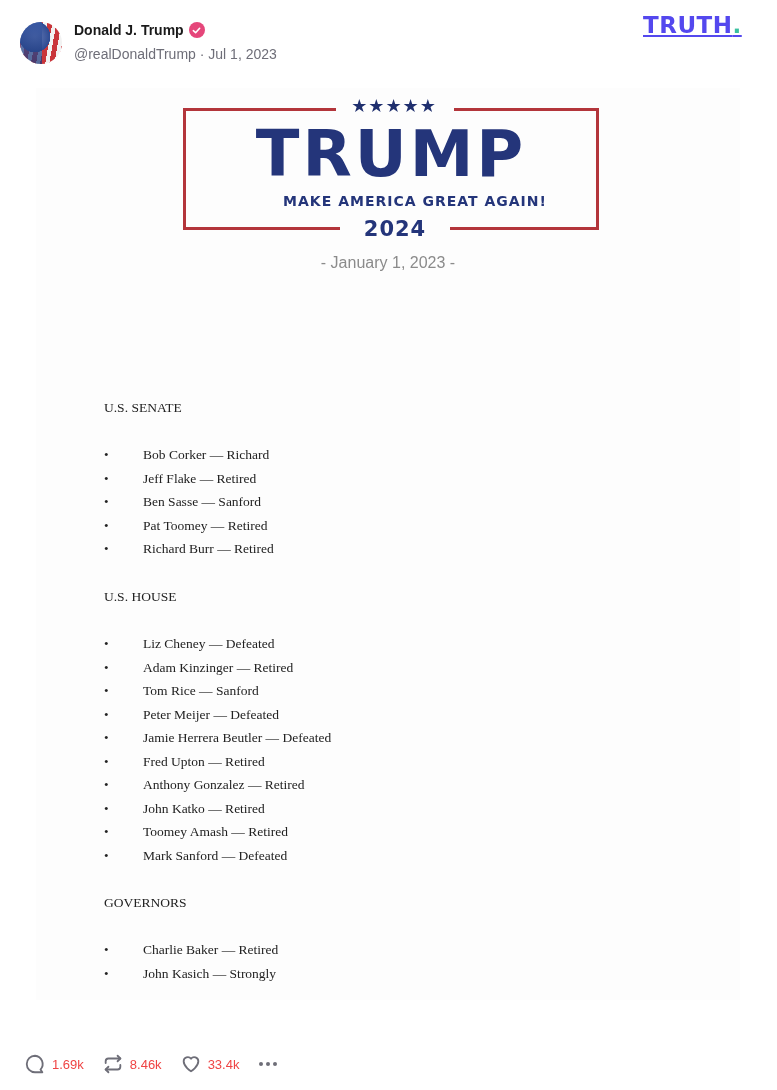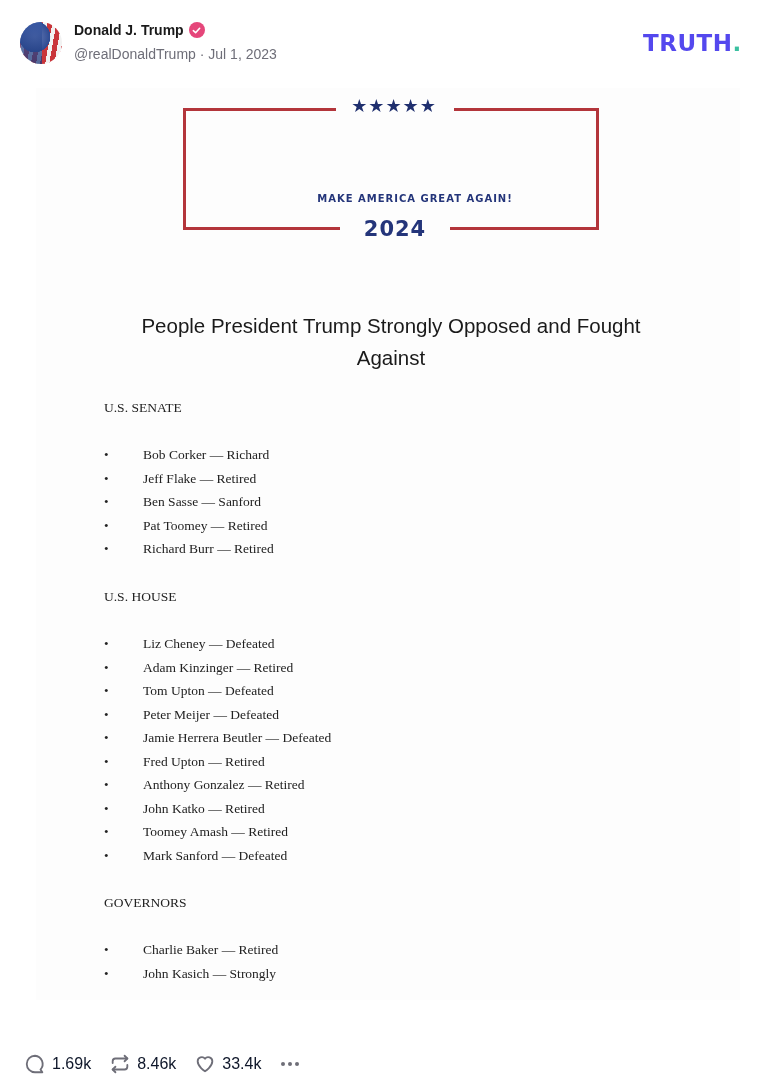--- a/index.html
+++ b/index.html
@@ -10,44 +10,44 @@
   .avatar { position: absolute; left: 20px; top: 22px; width: 42px; height: 42px; border-radius: 50%;
     background: radial-gradient(circle at 35% 35%, #6b7fb8 0%, #2d4a92 40%, transparent 41%),
                 repeating-linear-gradient(100deg, #c9353a 0 5px, #f2f2f2 5px 9px);
     overflow: hidden; }
   .avatar::after { content: ""; position: absolute; left: 0; top: 0; width: 22px; height: 42px;
     background: linear-gradient(180deg, #3a5aa6, #1f3a7a); opacity: .75; border-radius: 50% 0 0 50%; }
   .name-row { position: absolute; left: 74px; top: 22px; display: flex; align-items: flex-start; gap: 5px; }
   .name { font-weight: 700; font-size: 14px; color: #1a1a1a; }
   .verified { width: 16px; height: 16px; border-radius: 50%; background: #e5467a; display: flex; align-items: center; justify-content: center; }
   .handle-row { position: absolute; left: 74px; top: 46px; font-size: 14px; color: #6e6e78; }
-  .truth-logo { position: absolute; left: 643px; top: 30px; font-family: "DejaVu Sans", sans-serif; font-weight: 900; font-size: 23px; letter-spacing: 0.5px; color: #5448ee; }
+  .truth-logo { position: absolute; left: 643px; top: 12px; font-family: "DejaVu Sans", sans-serif; font-weight: 900; font-size: 23px; letter-spacing: 0.5px; color: #5448ee; text-decoration: underline; }
   .truth-logo .dot { color: #3ac0a0; }
 
   .post-image { position: absolute; left: 36px; top: 88px; width: 704px; height: 912px; background: #fdfdfd; }
 
   .banner { position: absolute; left: 147px; top: 20px; width: 416px; height: 122px; border: 3px solid #b3353b; }
   .banner-gap-top { position: absolute; left: 150px; top: -3px; width: 118px; height: 4px; background: #fdfdfd; }
   .banner-gap-bottom { position: absolute; left: 154px; top: 115px; width: 110px; height: 4px; background: #fdfdfd; }
   .stars { position: absolute; left: 152px; top: -16px; width: 112px; text-align: center; color: #1f2f6e; font-size: 18px; letter-spacing: 1px; }
   .banner-title { position: absolute; left: 0; top: 6px; width: 410px; text-align: center; font-family: "DejaVu Sans", sans-serif; font-weight: 900; font-size: 64px; letter-spacing: 3px; color: #24357a; }
-  .banner-slogan { position: absolute; left: 0; top: 82px; width: 410px; text-align: center; font-family: "DejaVu Sans", sans-serif; font-weight: 800; font-size: 10px; letter-spacing: 1px; color: #24357a; padding-left: 48px; }
+  .banner-slogan { position: absolute; left: 0; top: 82px; width: 410px; text-align: center; font-family: "DejaVu Sans", sans-serif; font-weight: 800; font-size: 14px; letter-spacing: 1px; color: #24357a; padding-left: 48px; }
   .banner-year { position: absolute; left: 154px; top: 106px; width: 110px; text-align: center; font-family: "DejaVu Sans", sans-serif; font-weight: 900; font-size: 21px; letter-spacing: 1px; color: #24357a; }
 
   .doc-date { position: absolute; left: 0; top: 166px; width: 704px; text-align: center; font-size: 16px; color: #8b8b8b; }
   .doc-title { position: absolute; left: 70px; top: 222px; width: 570px; text-align: center; font-size: 20.5px; line-height: 32px; color: #1a1a1a; }
 
   .section { position: absolute; left: 68px; font-family: "Liberation Serif", "DejaVu Serif", serif; font-size: 13.5px; color: #222; }
   .section-heading { position: absolute; left: 0; top: 0; white-space: nowrap; }
   .item { position: absolute; left: 0; white-space: nowrap; height: 20px; }
   .bullet { position: absolute; left: 0; top: 0; font-size: 13px; }
   .item-text { position: absolute; left: 39px; top: 0; }
 
   .actions { position: absolute; left: 24px; top: 1048px; height: 24px; display: flex; align-items: center; }
-  .action { display: flex; align-items: center; gap: 6px; margin-right: 18px; color: #0f172a; font-size: 16px; margin-top: 8px; }
+  .action { display: flex; align-items: center; gap: 6px; margin-right: 18px; color: #ef4444; font-size: 13px; margin-top: 8px; }
   .action svg { display: block; }
   .more { display: flex; gap: 3px; align-items: center; padding: 0 2px; }
   .more span { width: 4px; height: 4px; background: #6e6e78; border-radius: 50%; }
 </style>
 </head>
 <body>
 
 <div class="header">
   <div class="avatar"></div>
   <div class="name-row">
@@ -63,26 +63,27 @@
     <span>·</span>
     <span>Jul 1, 2023</span>
   </div>
   <div class="truth-logo"><span>TRUTH</span><span class="dot">.</span></div>
 </div>
 
 <div class="post-image">
   <div class="banner">
     <div class="banner-gap-top"></div>
     <div class="stars">★★★★★</div>
+    <div class="banner-title">TRUMP</div>
     <div class="banner-slogan">MAKE AMERICA GREAT AGAIN!</div>
     <div class="banner-gap-bottom"></div>
     <div class="banner-year">2024</div>
   </div>
 
-  <div class="doc-title">People President Trump Strongly Opposed and Fought Against</div>
+  <div class="doc-date">- January 1, 2023 -</div>
 
   <div class="section" style="top:312px;">
     <div class="section-heading">U.S. SENATE</div>
     <div class="item" style="top:47px;">
         <span class="bullet">•</span>
         <span class="item-text">Bob Corker — Richard</span>
       </div>
     <div class="item" style="top:71px;">
         <span class="bullet">•</span>
         <span class="item-text">Jeff Flake — Retired</span>
@@ -106,21 +107,21 @@
     <div class="item" style="top:47px;">
         <span class="bullet">•</span>
         <span class="item-text">Liz Cheney — Defeated</span>
       </div>
     <div class="item" style="top:71px;">
         <span class="bullet">•</span>
         <span class="item-text">Adam Kinzinger — Retired</span>
       </div>
     <div class="item" style="top:94px;">
         <span class="bullet">•</span>
-        <span class="item-text">Tom Upton — Defeated</span>
+        <span class="item-text">Tom Rice — Sanford</span>
       </div>
     <div class="item" style="top:118px;">
         <span class="bullet">•</span>
         <span class="item-text">Peter Meijer  — Defeated</span>
       </div>
     <div class="item" style="top:141px;">
         <span class="bullet">•</span>
         <span class="item-text">Jamie Herrera Beutler — Defeated</span>
       </div>
     <div class="item" style="top:165px;">

